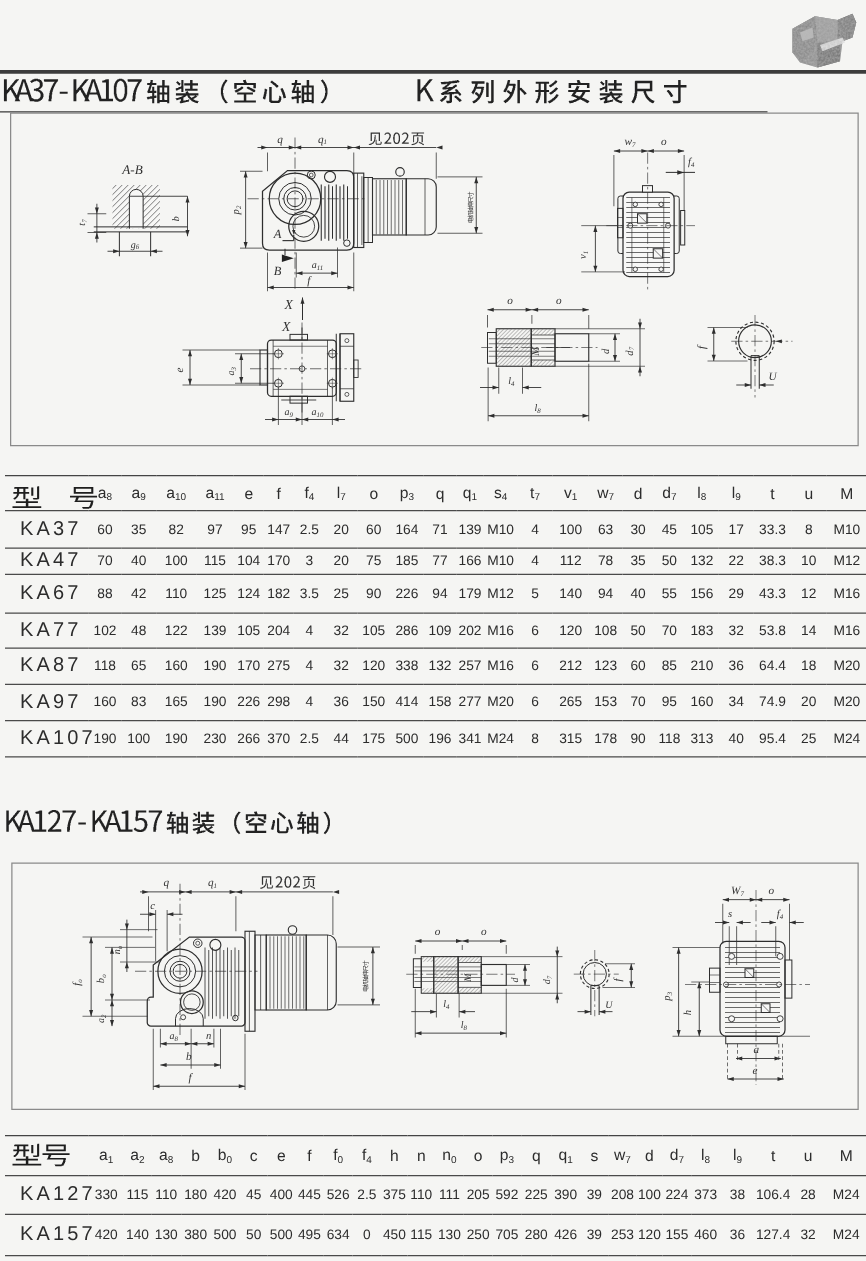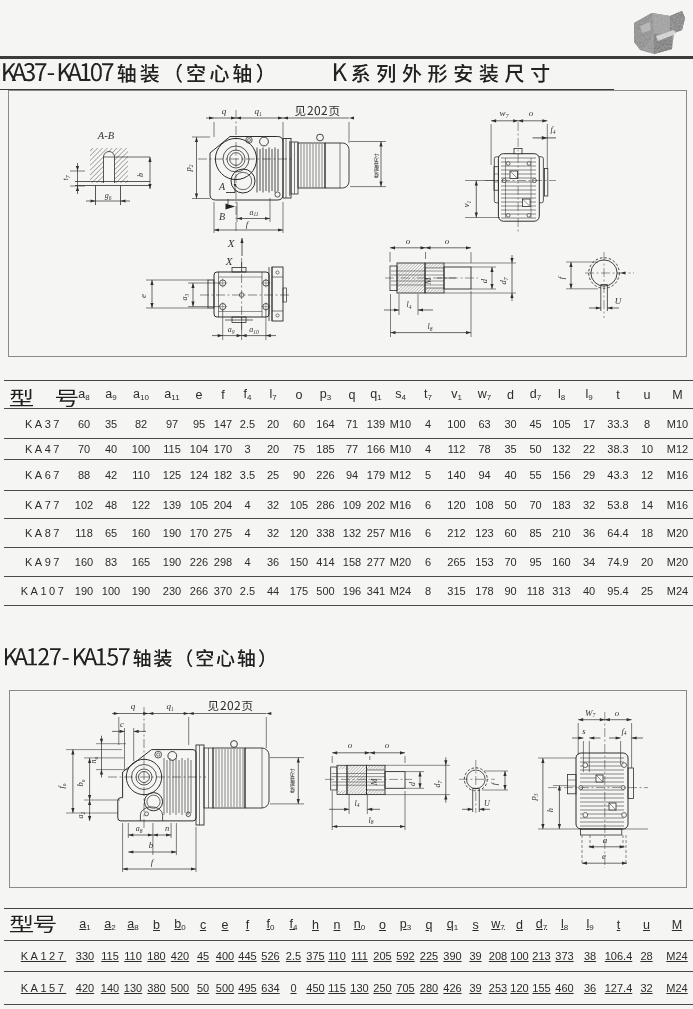--- a/index.html
+++ b/index.html
@@ -4,21 +4,21 @@
 html,body{margin:0;padding:0;}
 body{width:693px;height:1009px;position:relative;background:#f5f5f3;
  font-family:"Liberation Sans",sans-serif;overflow:hidden;}
 svg{overflow:visible}
 .dt{position:absolute;left:4px;border-collapse:collapse;table-layout:fixed;
  font-size:11px;color:#2c2c2c;border-top:1.4px solid #444;border-bottom:1.4px solid #444;}
 .dt td{text-align:center;padding:0;white-space:nowrap;overflow:visible;}
 .dt tr{border-bottom:1px solid #4a4a4a;}
 .dt tr.hd{font-size:12.5px;margin-top:40px;}
 .dt sub{font-size:8px;vertical-align:-2px;}
-.dt td.mod{text-align:center;padding-left:12px;letter-spacing:2.5px;font-size:11px;margin-top:40px;}
+.dt td.mod{text-align:left;padding-left:12px;letter-spacing:2.5px;font-size:16px;margin-top:40px;}
 </style></head>
 <body>
 
 <svg style="position:absolute;left:630px;top:6px" width="56" height="50" viewBox="0 0 56 50">
 <filter id="nz" x="-10%" y="-10%" width="120%" height="120%">
 <feTurbulence type="fractalNoise" baseFrequency="0.55" numOctaves="3" result="n" seed="7"></feTurbulence>
 <feColorMatrix in="n" type="matrix" values="0 0 0 0 0.5 0 0 0 0 0.5 0 0 0 0 0.5 0 0 0 0.75 0"></feColorMatrix>
 <feComposite operator="in" in2="SourceGraphic"></feComposite>
     </filter>
 <g>
@@ -984,21 +984,21 @@
     <polygon points="627.0,863.2 622.0,864.8 622.0,861.6" fill="#2e2e2e"></polygon>
 <text x="604" y="859" font-size="9" font-style="italic" text-anchor="middle" fill="#333" font-family="Liberation Serif, serif">e</text>
 </svg>
 <svg style="position:absolute;left:208px;top:700.5px;" width="44.25" height="10.25" viewBox="0 0 177 41">
     <path d="M6 0h30v4h-30zM57 0h7v1h-7zM86 0h6v1h-6zM113 0h7v1h-7zM137 0h40v3h-40zM54 1h12v1h-12zM84 1h10v1h-10zM110 1h12v1h-12zM53 2h14v1h-14zM83 2h13v1h-13zM109 2h14v1h-14zM52 3h16v1h-16zM82 3h15v1h-15zM108 3h16v1h-16zM154 3h5v1h-5zM6 4h4v23h-4zM32 4h4v23h-4zM51 4h5v1h-5zM63 4h6v1h-6zM81 4h6v1h-6zM92 4h5v1h-5zM107 4h5v1h-5zM119 4h6v1h-6zM154 4h4v2h-4zM50 5h5v1h-5zM64 5h6v1h-6zM81 5h5v1h-5zM93 5h5v1h-5zM106 5h5v1h-5zM120 5h6v1h-6zM51 6h3v1h-3zM65 6h5v1h-5zM80 6h5v1h-5zM94 6h4v1h-4zM107 6h3v1h-3zM121 6h5v1h-5zM153 6h4v2h-4zM66 7h4v2h-4zM80 7h4v2h-4zM94 7h5v1h-5zM122 7h4v2h-4zM19 8h3v6h-3zM95 8h4v2h-4zM153 8h3v1h-3zM66 9h5v3h-5zM79 9h5v1h-5zM122 9h5v3h-5zM142 9h31v3h-31zM79 10h4v4h-4zM95 10h5v2h-5zM66 12h4v2h-4zM96 12h4v13h-4zM122 12h4v2h-4zM142 12h4v1h-4zM169 12h4v19h-4zM142 13h3v18h-3zM18 14h4v7h-4zM65 14h5v2h-5zM78 14h5v8h-5zM121 14h5v2h-5zM155 15h4v12h-4zM65 16h4v1h-4zM121 16h4v1h-4zM64 17h5v1h-5zM120 17h5v1h-5zM64 18h4v1h-4zM120 18h4v1h-4zM63 19h5v1h-5zM119 19h5v1h-5zM62 20h5v2h-5zM118 20h5v2h-5zM18 21h3v1h-3zM17 22h4v3h-4zM61 22h5v1h-5zM79 22h4v5h-4zM117 22h5v1h-5zM22 23h3v12h-3zM60 23h5v1h-5zM116 23h5v1h-5zM59 24h5v1h-5zM115 24h5v1h-5zM17 25h3v1h-3zM58 25h5v1h-5zM95 25h5v2h-5zM114 25h5v1h-5zM16 26h4v2h-4zM57 26h6v1h-6zM113 26h6v1h-6zM56 27h6v1h-6zM79 27h5v1h-5zM95 27h4v2h-4zM112 27h6v1h-6zM155 27h3v1h-3zM15 28h4v1h-4zM55 28h6v1h-6zM80 28h4v2h-4zM111 28h6v1h-6zM154 28h4v2h-4zM14 29h5v1h-5zM38 29h2v1h-2zM54 29h6v1h-6zM94 29h5v1h-5zM110 29h6v1h-6zM161 29h1v1h-1zM14 30h4v1h-4zM38 30h4v2h-4zM53 30h6v1h-6zM80 30h5v1h-5zM94 30h4v1h-4zM109 30h6v1h-6zM153 30h4v1h-4zM160 30h4v1h-4zM13 31h4v1h-4zM52 31h6v1h-6zM81 31h5v1h-5zM93 31h5v1h-5zM108 31h6v1h-6zM152 31h5v1h-5zM159 31h7v1h-7zM12 32h5v1h-5zM38 32h3v3h-3zM51 32h21v1h-21zM81 32h6v1h-6zM92 32h5v1h-5zM107 32h21v1h-21zM151 32h5v1h-5zM161 32h7v1h-7zM10 33h6v1h-6zM50 33h22v3h-22zM82 33h15v1h-15zM106 33h22v3h-22zM149 33h6v1h-6zM162 33h8v1h-8zM8 34h7v1h-7zM83 34h13v1h-13zM147 34h7v1h-7zM164 34h7v1h-7zM6 35h8v1h-8zM22 35h4v1h-4zM37 35h4v1h-4zM84 35h10v1h-10zM144 35h8v1h-8zM166 35h7v1h-7zM3 36h9v1h-9zM22 36h19v1h-19zM86 36h6v1h-6zM141 36h10v1h-10zM168 36h7v1h-7zM0 37h10v1h-10zM23 37h17v1h-17zM137 37h12v1h-12zM170 37h6v1h-6zM1 38h7v1h-7zM23 38h16v1h-16zM137 38h9v1h-9zM171 38h6v1h-6zM2 39h4v1h-4zM138 39h5v1h-5zM173 39h3v1h-3zM138 40h1v1h-1zM174 40h1v1h-1z" fill="#333"></path>
   </svg>
 <svg style="position:absolute;left:290px;top:793px;transform-origin:0 0;transform:rotate(-90deg);" width="24.60" height="4.80" viewBox="0 0 123 24">
     <path d="M23 0h1v1h-1zM54 0h1v1h-1zM116 0h1v1h-1zM8 1h2v3h-2zM22 1h2v5h-2zM43 1h1v1h-1zM54 1h2v5h-2zM65 1h2v1h-2zM73 1h2v3h-2zM115 1h2v5h-2zM29 2h8v2h-8zM42 2h2v1h-2zM64 2h2v2h-2zM84 2h17v2h-17zM39 3h9v2h-9zM0 4h18v2h-18zM29 4h2v10h-2zM35 4h2v17h-2zM63 4h2v2h-2zM67 4h14v1h-14zM84 4h2v6h-2zM99 4h2v2h-2zM42 5h2v1h-2zM67 5h15v1h-15zM0 6h2v3h-2zM8 6h2v3h-2zM16 6h12v1h-12zM41 6h2v3h-2zM49 6h11v2h-11zM62 6h3v2h-3zM67 6h2v3h-2zM73 6h2v3h-2zM80 6h2v3h-2zM99 6h24v2h-24zM16 7h11v1h-11zM44 7h1v1h-1zM16 8h2v1h-2zM22 8h2v1h-2zM44 8h2v3h-2zM49 8h2v5h-2zM54 8h2v5h-2zM59 8h1v1h-1zM61 8h4v1h-4zM99 8h2v2h-2zM115 8h2v14h-2zM0 9h18v2h-18zM21 9h3v1h-3zM41 9h1v1h-1zM59 9h6v1h-6zM67 9h15v2h-15zM21 10h4v2h-4zM40 10h2v1h-2zM59 10h3v1h-3zM63 10h2v13h-2zM84 10h17v2h-17zM0 11h2v4h-2zM8 11h2v4h-2zM16 11h2v4h-2zM40 11h8v2h-8zM59 11h2v1h-2zM67 11h2v4h-2zM73 11h2v4h-2zM80 11h2v4h-2zM104 11h3v1h-3zM20 12h6v1h-6zM59 12h1v1h-1zM84 12h2v4h-2zM93 12h2v3h-2zM105 12h2v1h-2zM20 13h1v1h-1zM22 13h2v10h-2zM25 13h2v1h-2zM44 13h2v3h-2zM49 13h11v2h-11zM106 13h2v1h-2zM19 14h2v2h-2zM26 14h1v1h-1zM29 14h1v1h-1zM106 14h3v1h-3zM0 15h18v1h-18zM28 15h2v3h-2zM49 15h2v5h-2zM54 15h2v5h-2zM59 15h1v5h-1zM67 15h15v2h-15zM94 15h2v2h-2zM107 15h2v1h-2zM0 16h20v1h-20zM44 16h4v1h-4zM83 16h3v1h-3zM108 16h2v1h-2zM0 17h2v1h-2zM8 17h2v4h-2zM18 17h2v4h-2zM39 17h9v1h-9zM67 17h2v1h-2zM73 17h2v6h-2zM80 17h1v1h-1zM83 17h2v2h-2zM95 17h2v1h-2zM108 17h1v1h-1zM27 18h2v3h-2zM39 18h4v1h-4zM44 18h2v5h-2zM95 18h3v1h-3zM39 19h2v1h-2zM82 19h3v1h-3zM96 19h3v1h-3zM39 20h1v1h-1zM49 20h11v2h-11zM82 20h2v1h-2zM97 20h3v1h-3zM8 21h11v1h-11zM26 21h2v1h-2zM35 21h5v1h-5zM81 21h3v1h-3zM98 21h4v1h-4zM9 22h10v1h-10zM26 22h1v1h-1zM36 22h4v1h-4zM49 22h2v1h-2zM59 22h1v1h-1zM81 22h2v1h-2zM100 22h3v1h-3zM110 22h7v1h-7zM63 23h1v1h-1zM74 23h1v1h-1zM110 23h6v1h-6z" fill="#3a3a3a"></path>
   </svg>
 
-<table class="dt" style="top:908px;width:690px;text-decoration:underline;">
+<table class="dt" style="top:908px;width:690px;">
 <colgroup>
       <col style="width:67px">
       <col style="width:28px">
       <col style="width:22px">
       <col style="width:24px">
       <col style="width:23px">
       <col style="width:24px">
       <col style="width:22px">
       <col style="width:22px">
       <col style="width:23px">
@@ -1066,21 +1066,21 @@
         <td>375</td>
         <td>110</td>
         <td>111</td>
         <td>205</td>
         <td>592</td>
         <td>225</td>
         <td>390</td>
         <td>39</td>
         <td>208</td>
         <td>100</td>
-        <td>213</td>
+        <td>224</td>
         <td>373</td>
         <td>38</td>
         <td>106.4</td>
         <td>28</td>
         <td>M24</td>
       </tr>
 <tr style="height:33px">
         <td class="mod">KA157</td>
         <td>420</td>
         <td>140</td>

